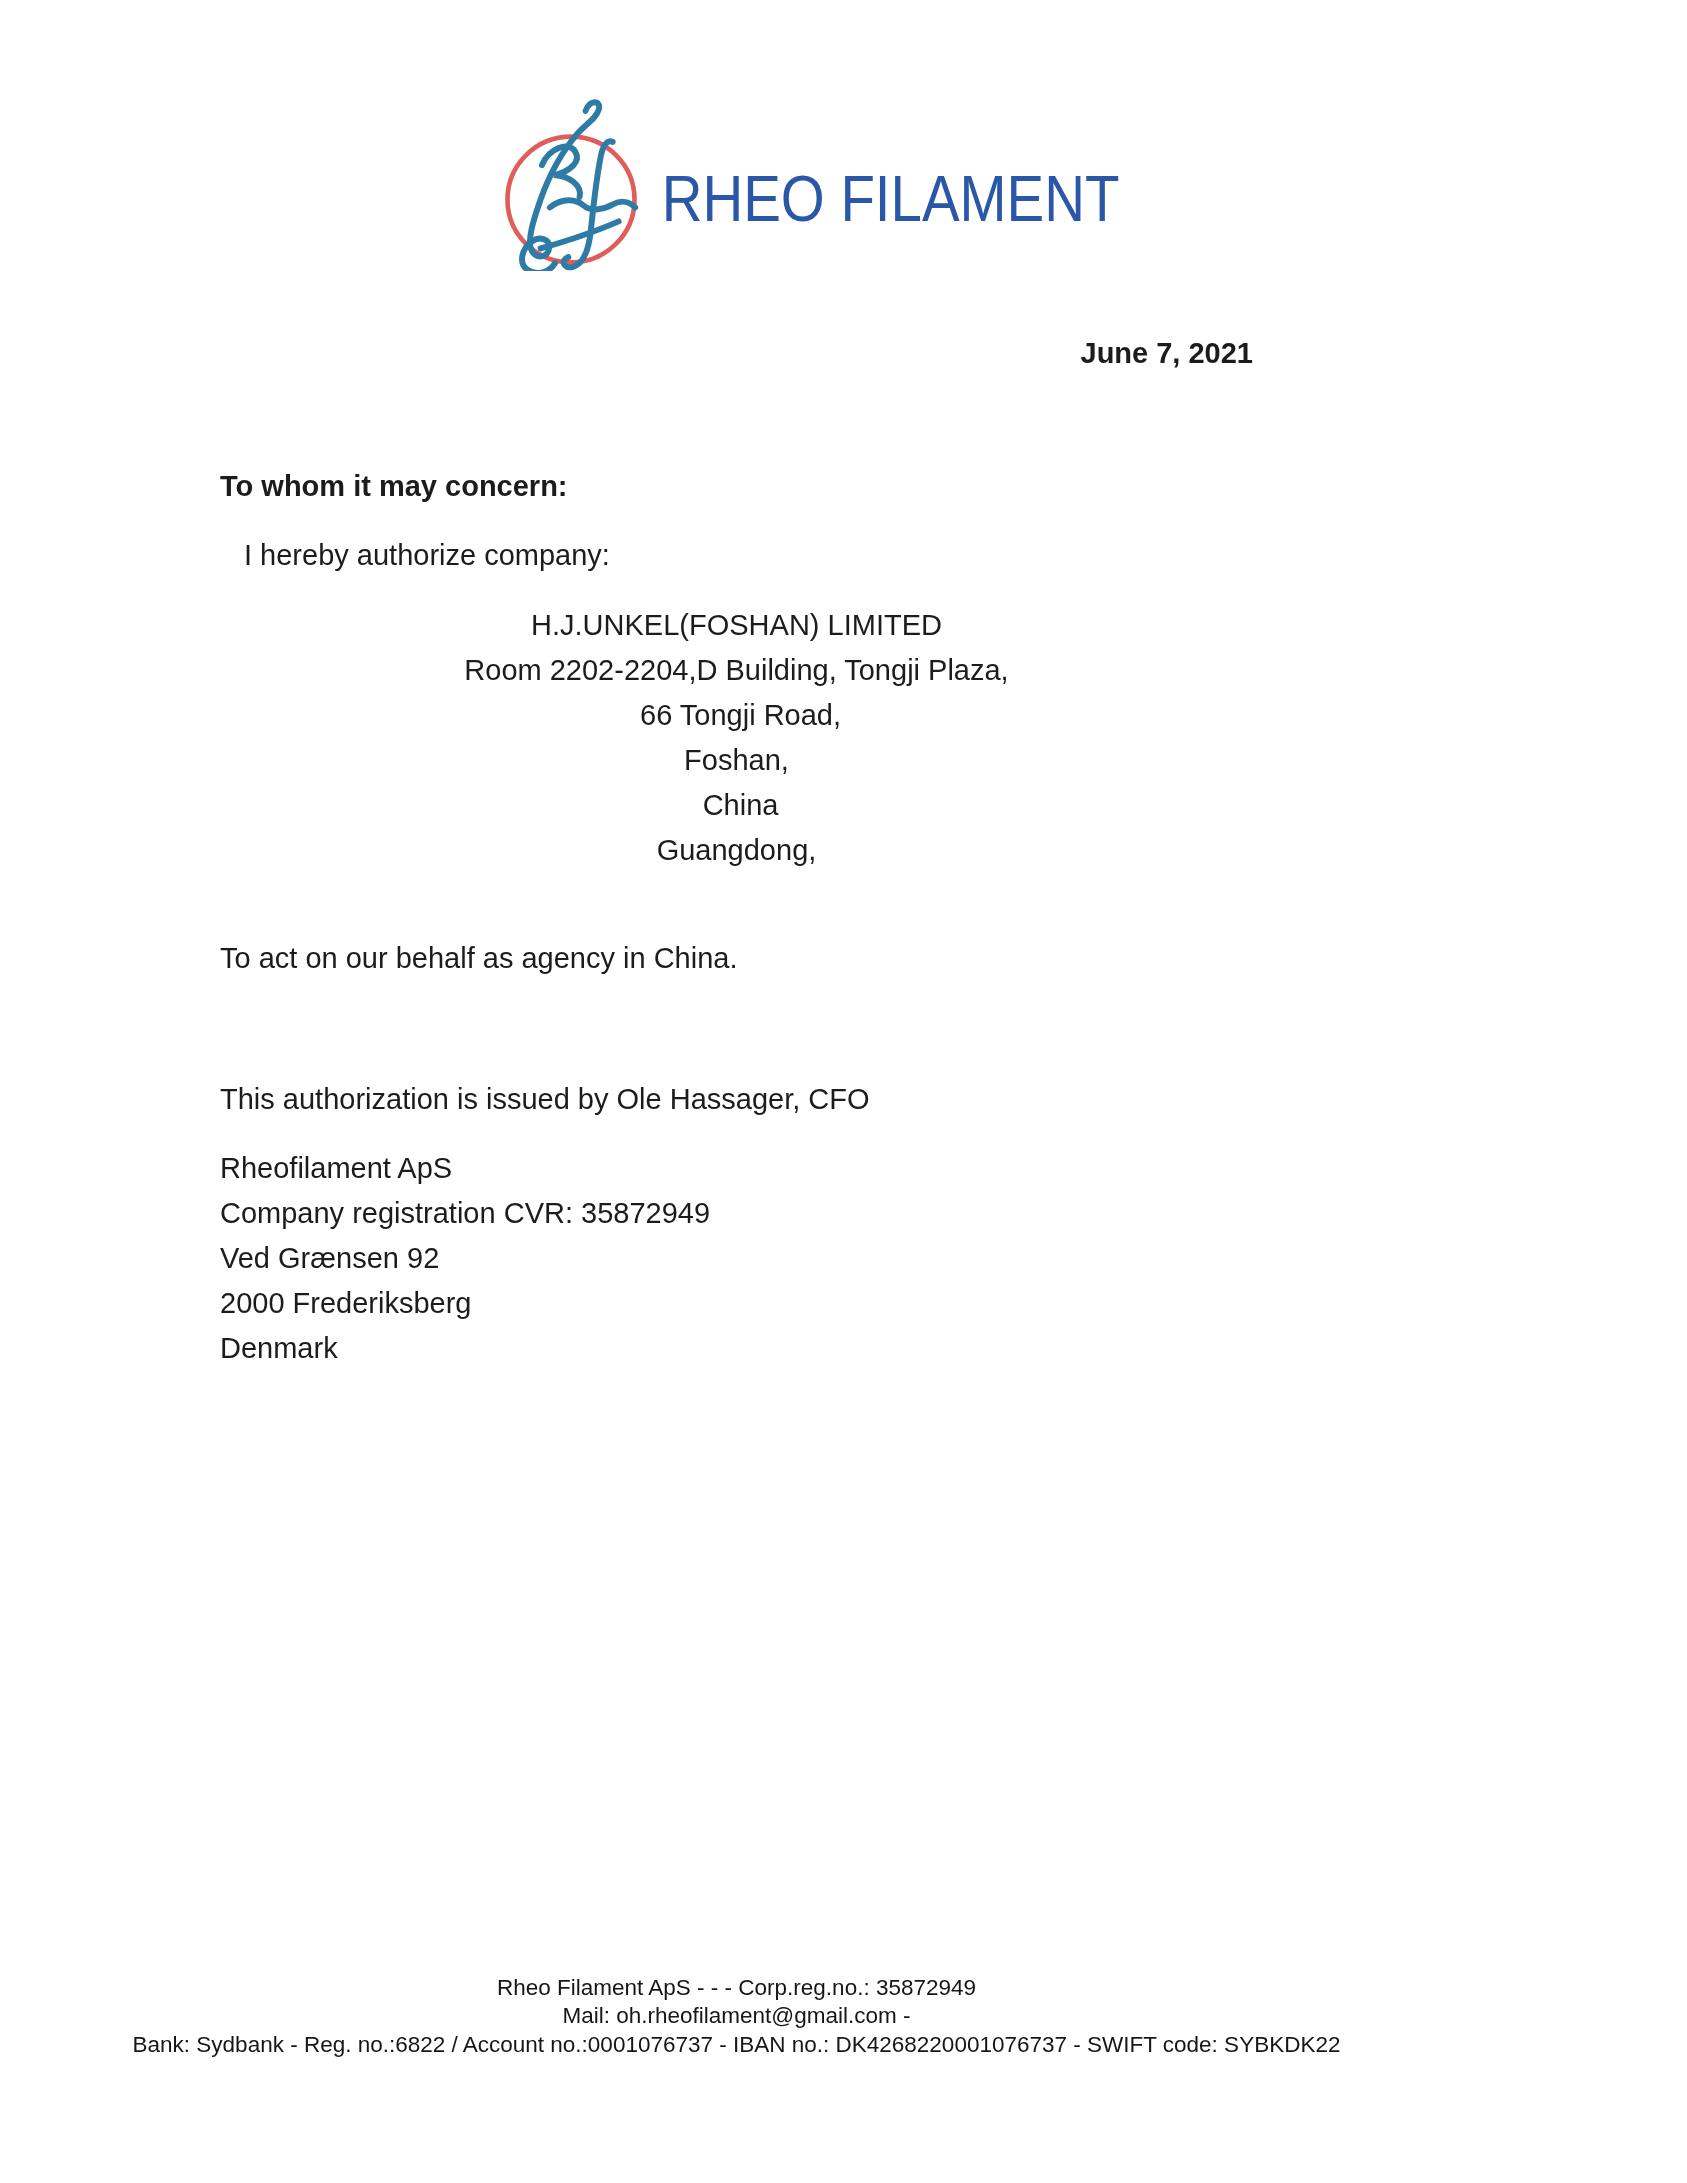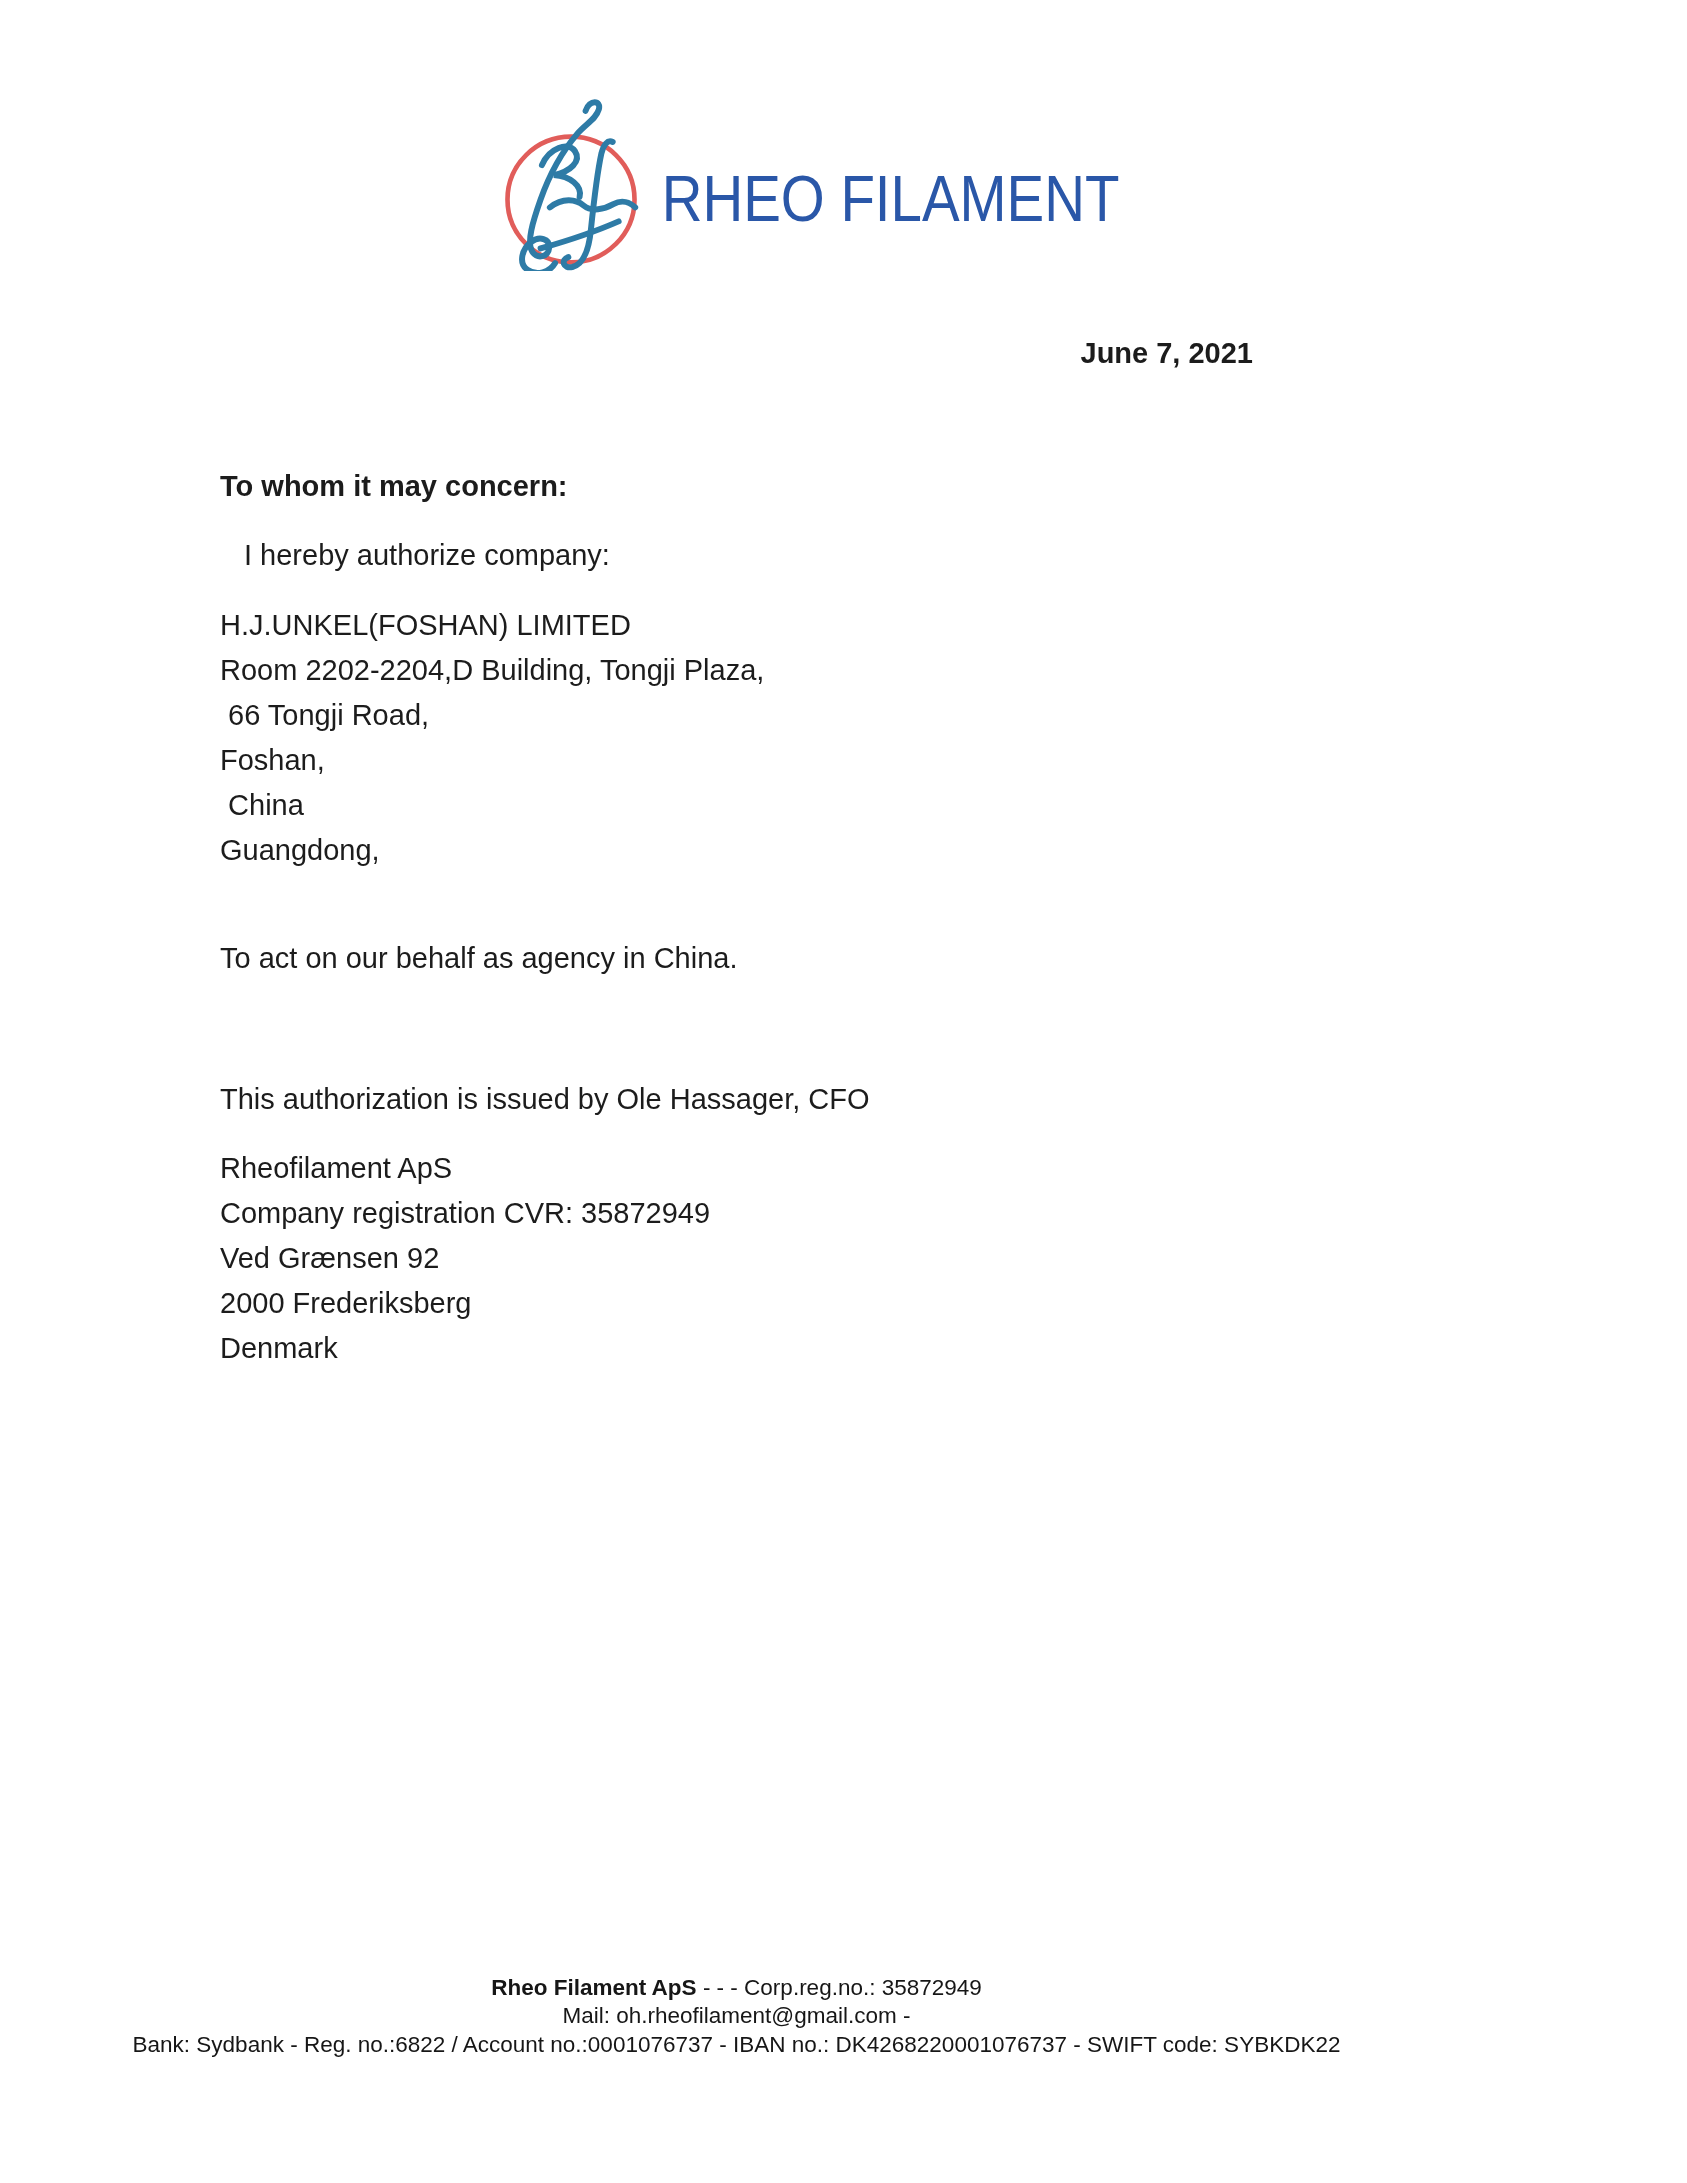--- a/index.html
+++ b/index.html
@@ -43,37 +43,37 @@
   .salutation { top: 469px; font-weight: 700; }
   .intro      { top: 538px; margin-left: 24px; }
   .purpose    { top: 941px; }
   .issued-by  { top: 1082px; }
   .addr-block {
     position: absolute;
     left: 220px;
     right: 220px;
     font-size: 29px;
   }
-  .recipient  { top: 603px; }
+  .recipient  { top: 603px; text-align: center; }
   .issuer     { top: 1146px; }
   .addr-block .line {
     line-height: 45px;
     white-space: pre-wrap;
   }
   .page-footer {
     position: absolute;
     left: 0;
     right: 0;
     top: 1974px;
     text-align: center;
     font-size: 22.5px;
     line-height: 28.4px;
     color: #161616;
   }
-  .page-footer .bold { font-weight: 700; }
+  .page-footer .bold { font-weight: 400; }
   .page-footer div { white-space: pre-wrap; }
 </style>
 </head>
 <body>
 
 <div class="page">
 
   <svg class="logo" viewBox="0 0 990 272" xmlns="http://www.w3.org/2000/svg" aria-hidden="true">
     <ellipse cx="130" cy="164" rx="96" ry="95" fill="none" stroke="#e15d5a" stroke-width="7"></ellipse>
     <g fill="none" stroke="#2e7ba6" stroke-width="9" stroke-linecap="round">

